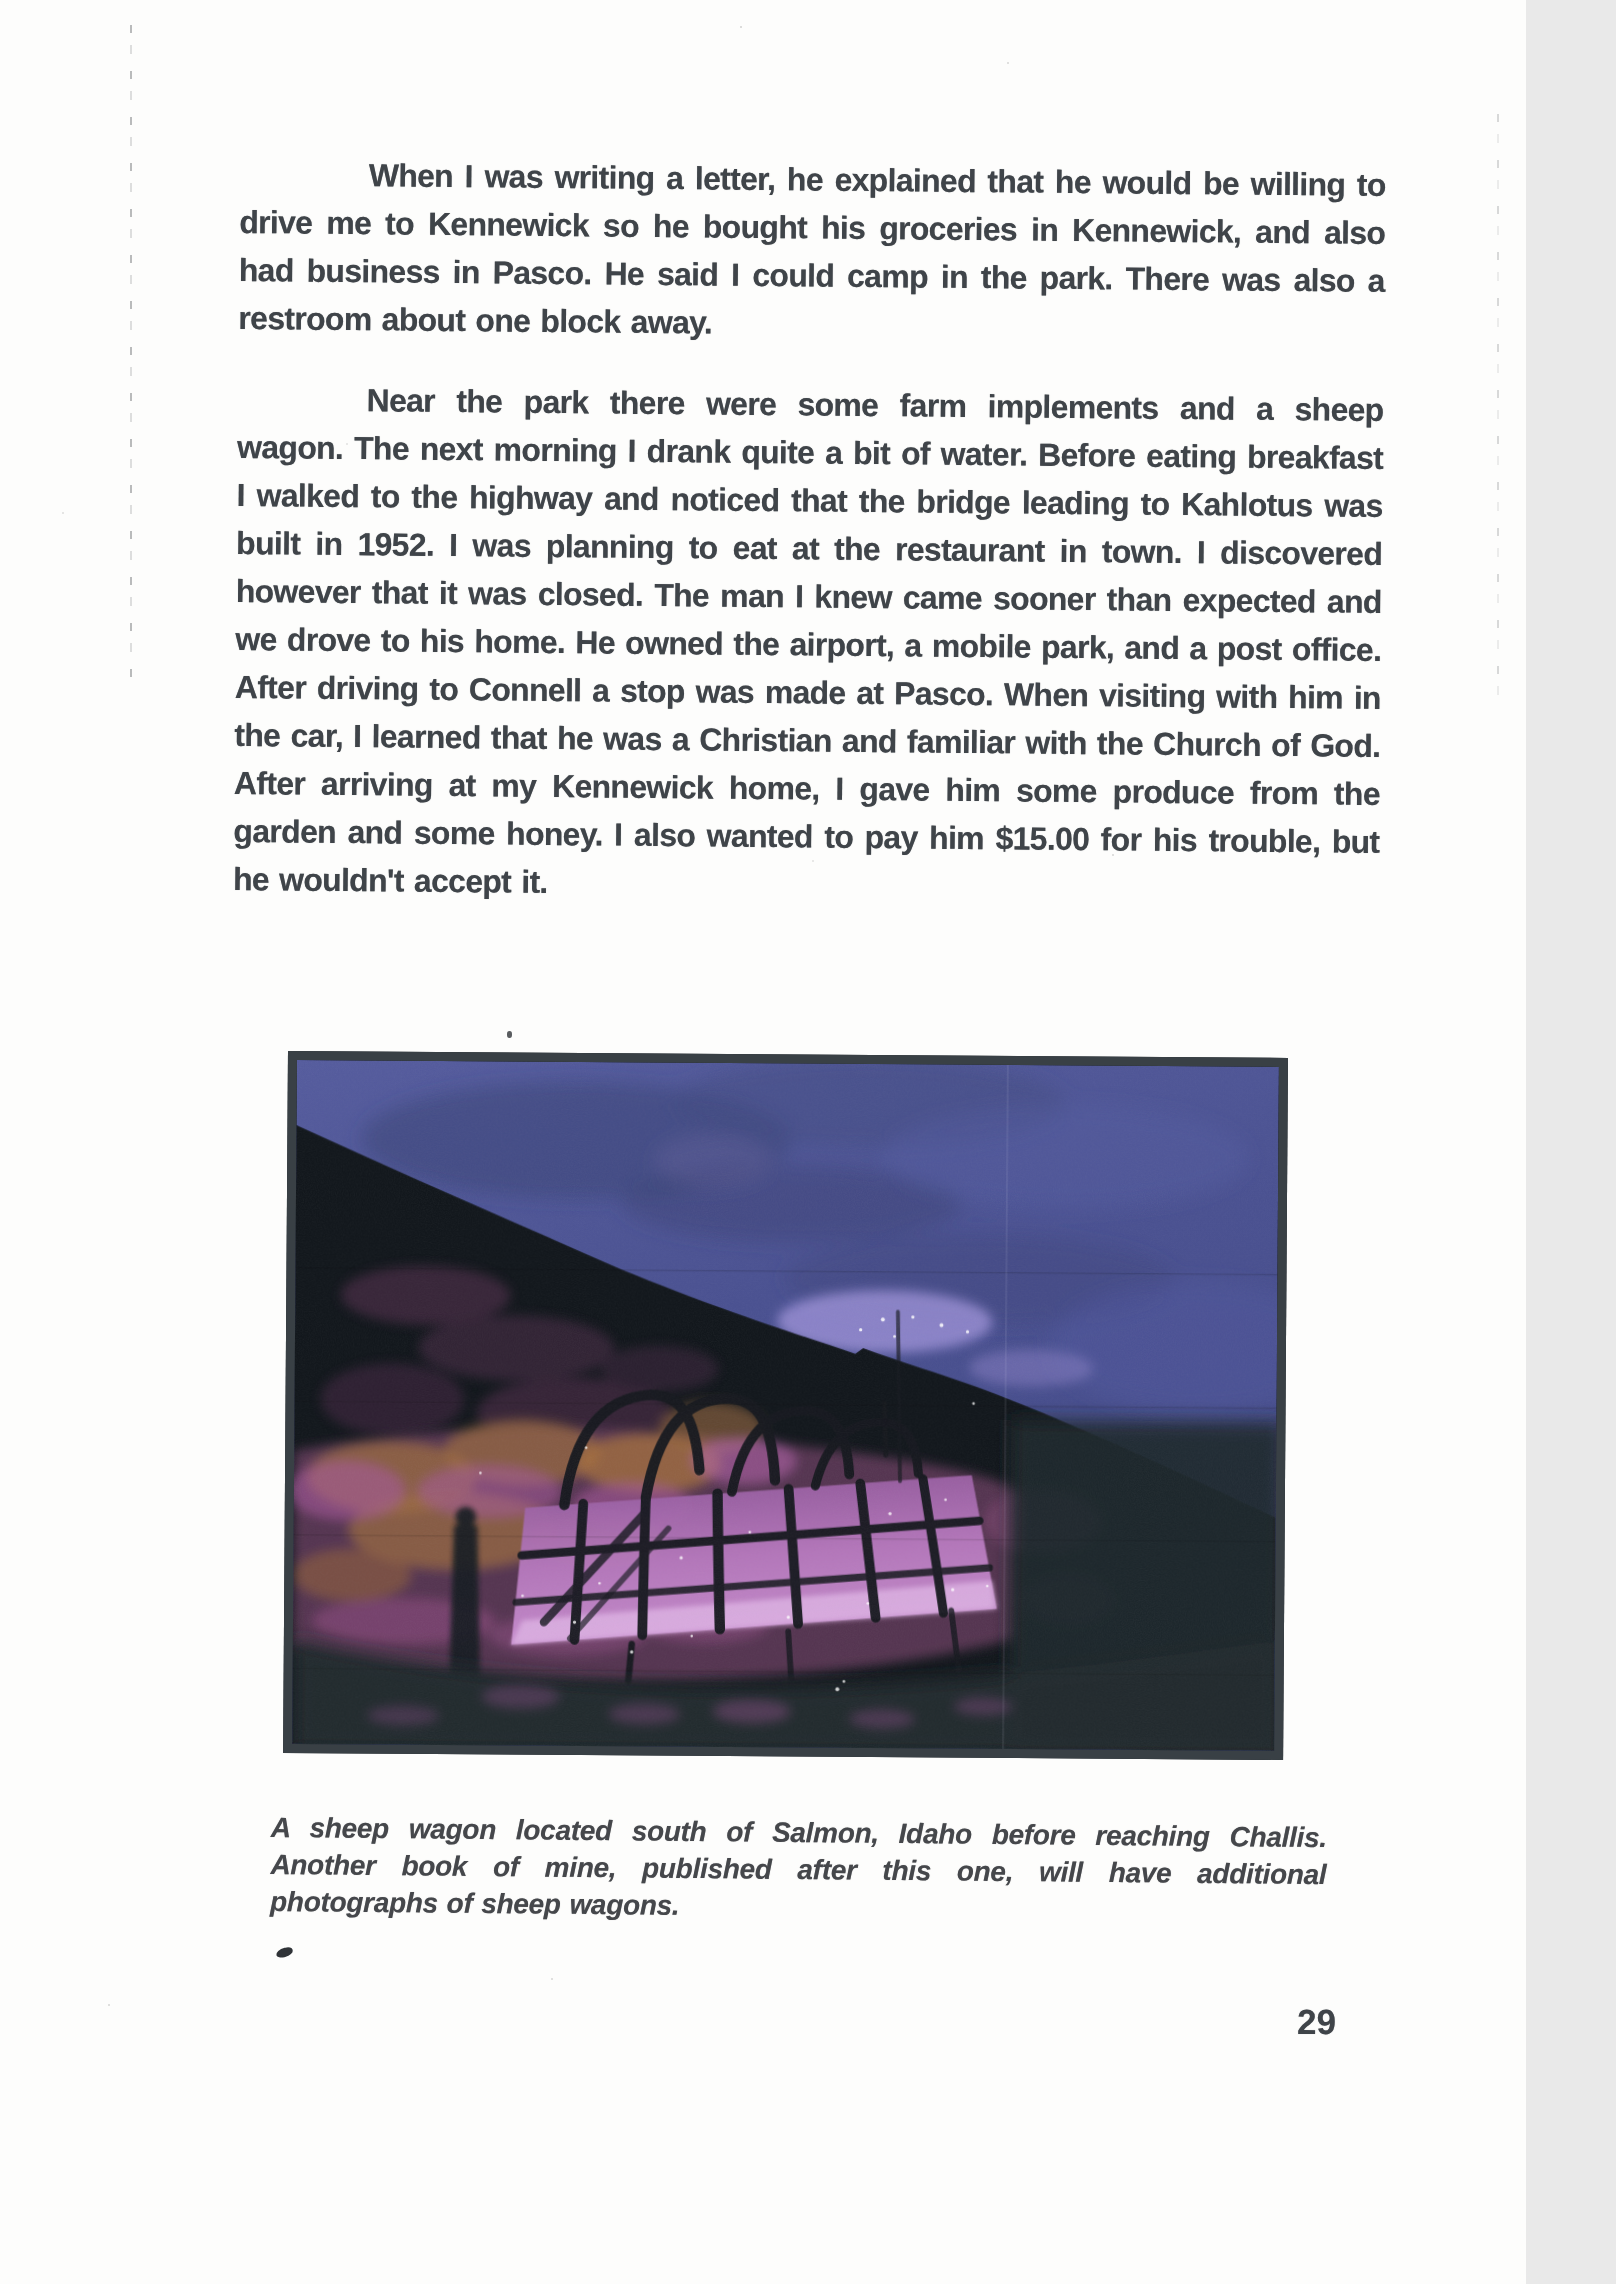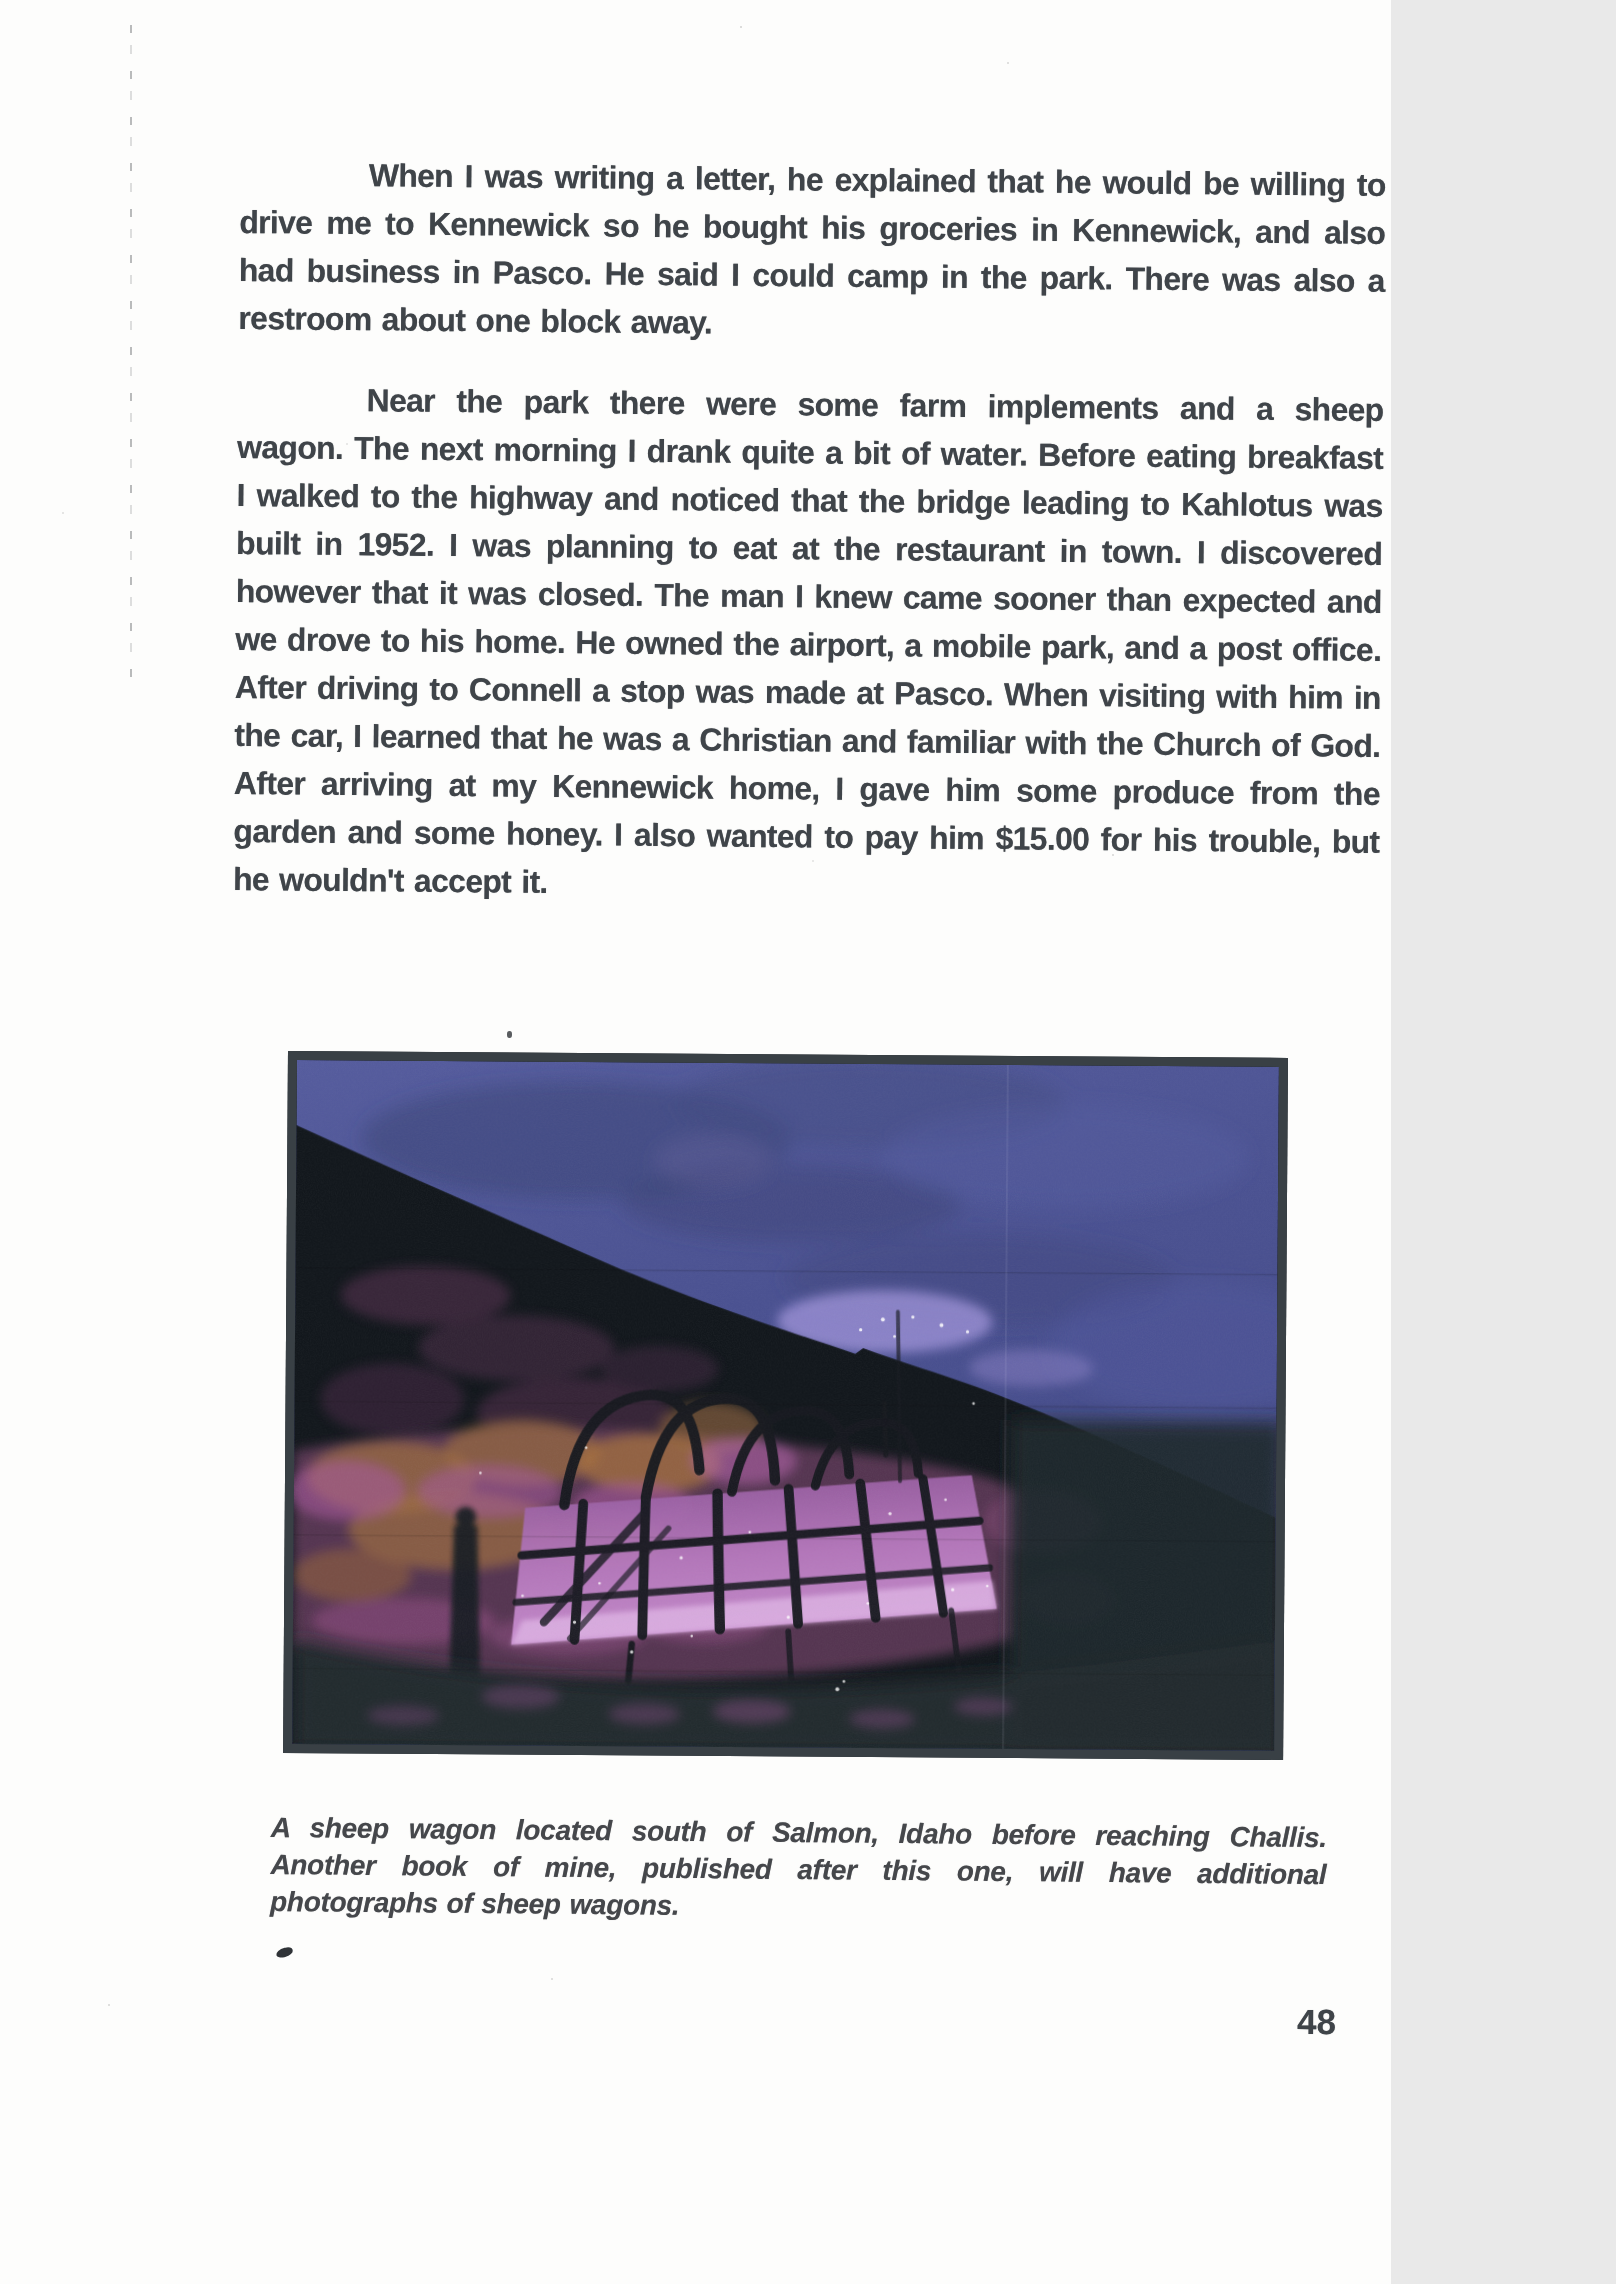--- a/index.html
+++ b/index.html
@@ -2,21 +2,21 @@
 <html style="--paper: #fdfdfc; --border: #394045; --sky: #4a5191; --sky-light: #555c9e; --cloud-dark: #3a4273; --ridge-glow: #9a8fd4; --mountain: #12171c; --foreground: #242b30; --band-base: #5a3752; --band-orange: #9b6b41; --band-magenta: #a4599a; --panel-bright: #b779be; --panel-rim: #dcb0e2; --frame-dark: #15181e; --ink: #3f4449; --caption-ink: #45474b;font-size:10.4px"><head>
 <meta charset="utf-8">
 <style>
   html,body{margin:0;padding:0;}
   body{
     width:1617px;height:2284px;
     background:#e9e9e9;
     font-family:"Liberation Sans","DejaVu Sans",sans-serif;
   }
   .page{
-    position:relative;width:1391px;height:2284px;
+    position:relative;width:1526px;height:2284px;
     background:var(--paper,#fdfdfc);
     overflow:hidden;
   }
   
   .scan-line{
     position:absolute;width:2px;
     background:repeating-linear-gradient(180deg,
       rgba(75,78,82,.38) 0 7.8px, rgba(75,78,82,0) 7.8px 19.6px,
       rgba(75,78,82,.18) 19.6px 29px, rgba(75,78,82,0) 29px 46px);
   }
@@ -255,16 +255,16 @@
       </g>
       <rect x="1090" y="0" width="2" height="1050" fill="#cfd2e2" opacity="0.15"></rect>
       <rect x="0" y="0" width="1507" height="1050" filter="url(#grainF)" opacity="0.16"></rect>
     </svg>
   </figure>
 
   <figcaption class="caption">A sheep wagon located south of Salmon, Idaho before reaching Challis. Another book of mine, published after this one, will have additional photographs of sheep wagons.</figcaption>
 
   <div class="blot b1"></div>
 
-  <div class="page-number">48</div>
+  <div class="page-number">29</div>
 
 </div>
 
 
 </body></html>

